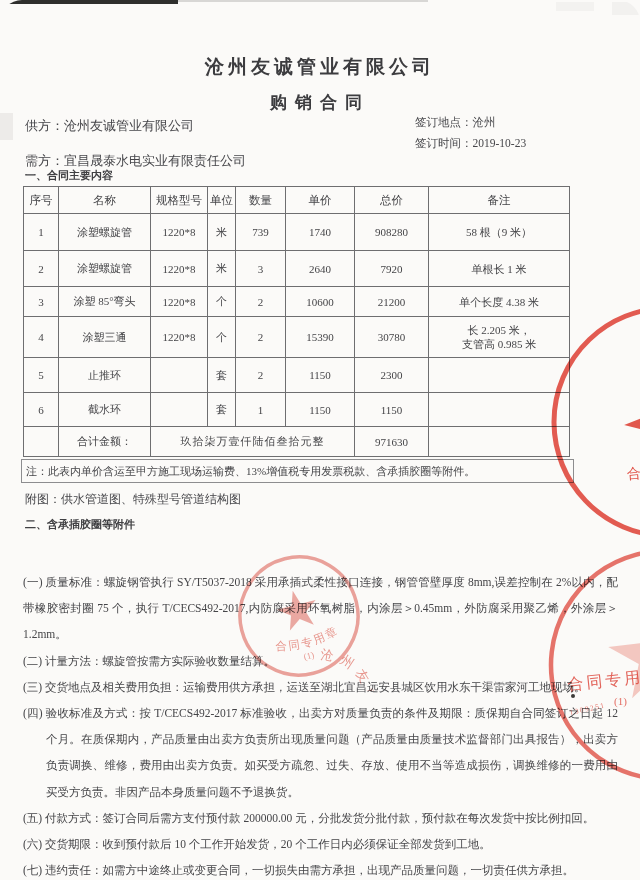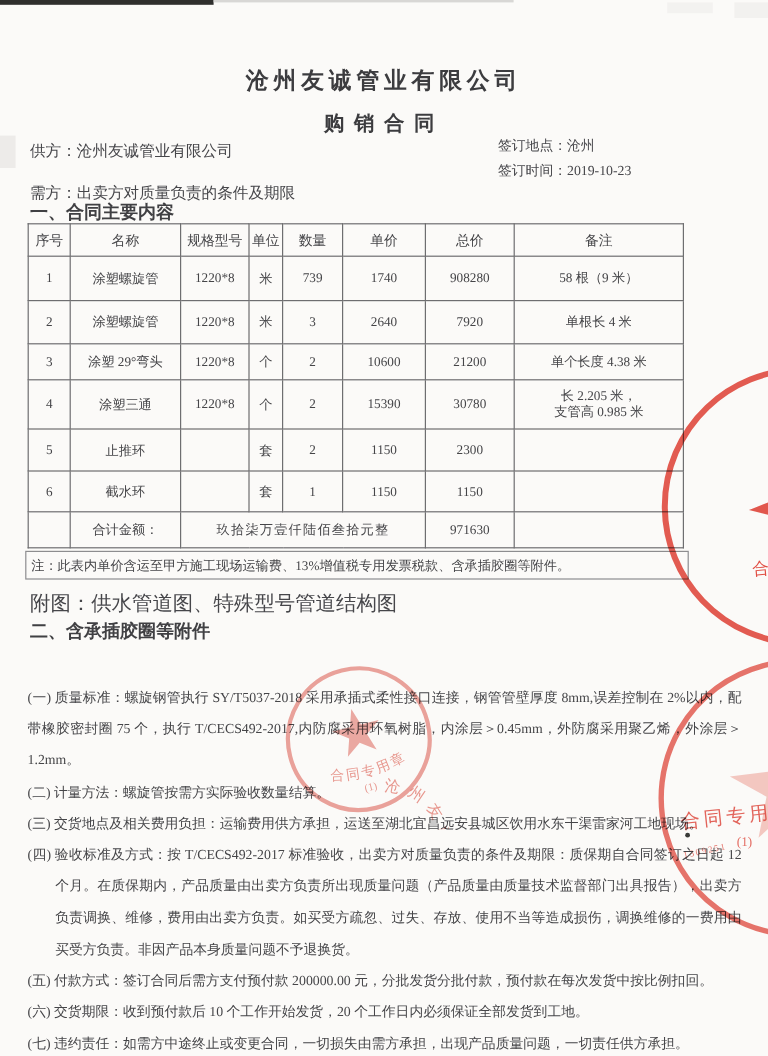--- a/index.html
+++ b/index.html
@@ -2,56 +2,56 @@
 <html><head>
 <meta charset="utf-8">
 <style>
   html,body{margin:0;padding:0;}
   body{
     width:640px;height:880px;overflow:hidden;position:relative;
     background:#fbfaf8;
     font-family:"Liberation Serif","DejaVu Serif",serif;
     color:#3e3e41;
   }
-  .page{position:absolute;inset:0;overflow:hidden;}
+  .page{position:absolute;inset:0;overflow:hidden;border-radius:22px;}
 
   
   .artifact-top1{position:absolute;top:0;left:0;width:178px;height:4px;background:#2f2f2d;}
   .artifact-top2{position:absolute;top:0;left:178px;width:250px;height:2px;background:#d8d7d5;}
   .artifact-tr1{position:absolute;top:2px;left:556px;width:38px;height:9px;background:#f3f2f0;}
   .artifact-tr2{position:absolute;top:2px;left:612px;width:28px;height:13px;background:#f2f1ef;}
   .artifact-left{position:absolute;top:113px;left:0;width:13px;height:27px;background:#edebe9;}
   .artifact-dot{position:absolute;top:694px;left:571px;width:4px;height:4px;background:#3a3a38;border-radius:50%;}
 
   .company-title{position:absolute;top:54px;left:0;width:100%;margin:0;text-align:center;
     font-size:19px;font-weight:600;letter-spacing:4px;color:#3c3c3f;}
   .doc-title{position:absolute;top:91px;left:0;width:100%;margin:0;text-align:center;
     font-size:17px;font-weight:600;letter-spacing:8px;color:#3c3c3f;}
 
   .meta-line{position:absolute;font-size:13px;color:#46464a;}
   .meta-supplier{left:25px;top:117px;}
   .meta-buyer{left:25px;top:152px;}
   .meta-right{position:absolute;left:415px;top:112px;font-size:11.5px;line-height:21px;color:#46464a;}
 
-  .sec-heading{position:absolute;font-size:15px;color:#404043;font-weight:600;}
+  .sec-heading{position:absolute;font-size:11px;color:#404043;font-weight:600;}
   .sec1-heading{left:25px;top:168px;}
   .sec2-heading{left:25px;top:517px;}
 
   table.items{position:absolute;left:23px;top:186px;width:546px;border-collapse:collapse;table-layout:fixed;padding-left:18px;}
   table.items th,table.items td{
     border:1px solid #6e6e70;font-size:11px;font-weight:normal;
     text-align:center;vertical-align:middle;padding:1px 2px;color:#454548;overflow:hidden;
   }
   table.items th{font-size:11.5px;}
   td.remark{white-space:pre-line;line-height:14px;}
   td.words{font-size:11.5px;letter-spacing:1px;}
 
   .note-box{position:absolute;left:21px;top:459px;width:547px;height:22px;border:1px solid #8d8d8f;
     font-size:11px;color:#454548;display:flex;align-items:center;padding-left:4px;}
-  .attachment-line{position:absolute;left:25px;top:491px;font-size:17px;color:#46464a;}
+  .attachment-line{position:absolute;left:25px;top:491px;font-size:12px;color:#46464a;}
 
   .terms{position:absolute;left:23px;top:534px;width:595px;font-size:11.5px;line-height:26.2px;
     text-align:justify;color:#454548;margin-top:35px;}
   .term{margin:0;}
   .term.hang{padding-left:23px;text-indent:-23px;}
 
   .stamp{position:absolute;pointer-events:none;mix-blend-mode:multiply;}
   .stamp-buyer{left:534px;top:296px;}
   .stamp-center{left:224px;top:541px;}
   .stamp-right{left:540px;top:542px;}
@@ -68,21 +68,21 @@
   <div class="artifact-left"></div>
   <div class="artifact-dot"></div>
 
   <h1 class="company-title">沧州友诚管业有限公司</h1>
   <h2 class="doc-title">购销合同</h2>
 
   <div class="meta-line meta-supplier">
     <span>供方：</span><span>沧州友诚管业有限公司</span>
   </div>
   <div class="meta-line meta-buyer">
-    <span>需方：</span><span>出卖方对质量负责的条件及期限</span>
+    <span>需方：</span><span>宜昌晟泰水电实业有限责任公司</span>
   </div>
   <div class="meta-right">
     <div><span>签订地点：</span><span>沧州</span></div>
     <div><span>签订时间：</span><span>2019-10-23</span></div>
   </div>
 
   <div class="sec-heading sec1-heading">一、合同主要内容</div>
 
   <table class="items">
     <colgroup>
@@ -117,25 +117,25 @@
       <td class="remark">58 根（9 米）</td>
     </tr>
     <tr style="height:36px">
       <td>2</td>
       <td>涂塑螺旋管</td>
       <td>1220*8</td>
       <td>米</td>
       <td>3</td>
       <td>2640</td>
       <td>7920</td>
-      <td class="remark">单根长 4 米</td>
+      <td class="remark">单根长 1 米</td>
     </tr>
     <tr style="height:30px">
       <td>3</td>
-      <td>涂塑 29°弯头</td>
+      <td>涂塑 85°弯头</td>
       <td>1220*8</td>
       <td>个</td>
       <td>2</td>
       <td>10600</td>
       <td>21200</td>
       <td class="remark">单个长度 4.38 米</td>
     </tr>
     <tr style="height:41px">
       <td>4</td>
       <td>涂塑三通</td>

